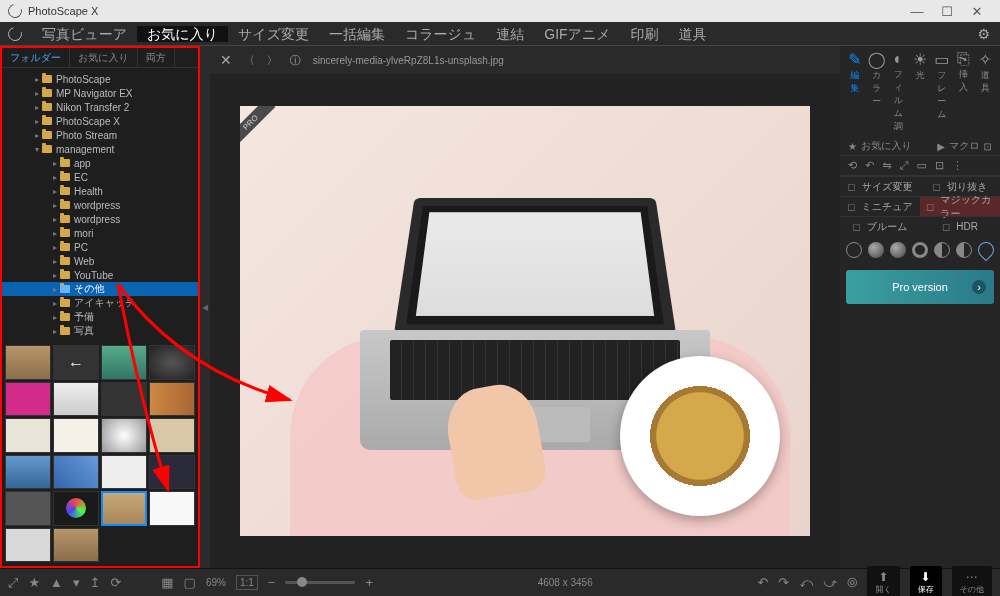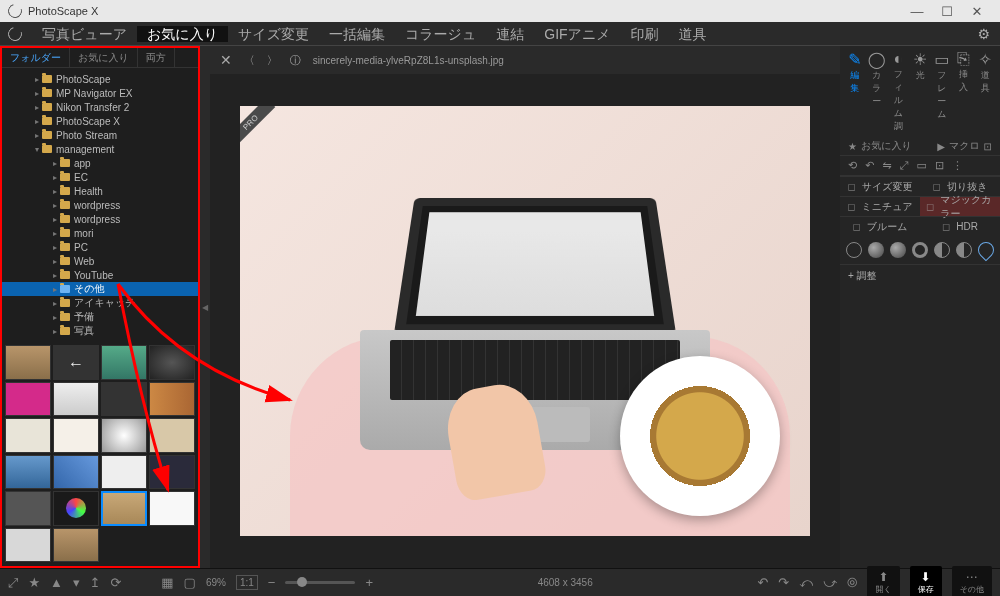--- a/index.html
+++ b/index.html
@@ -332,22 +332,24 @@
     <div class="shape-row">
       <div class="shape"></div>
         <div class="shape filled"></div>
         <div class="shape filled"></div>
       <div class="shape ring"></div>
         <div class="shape half"></div>
         <div class="shape half"></div>
         <div class="shape drop"></div>
     </div>
     <div id="acc-host">
-        <div class="accordion">+  調整</div>
-      </div>
+      </div>
+    <div class="pro-banner">
+      <span>Pro version</span>
+    </div>
   </div>
 </div>
 
 <div class="bottombar">
   <span class="bico">⤢</span>
   <span class="bico">★</span>
   <span class="bico">▲</span>
   <span class="bico">▾</span>
   <span class="bico">↥</span>
   <span class="bico">⟳</span>

